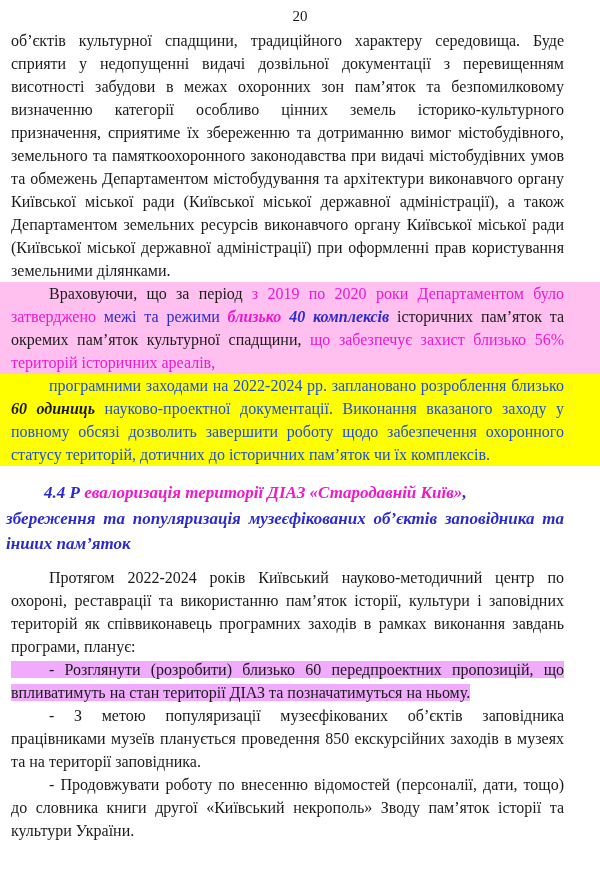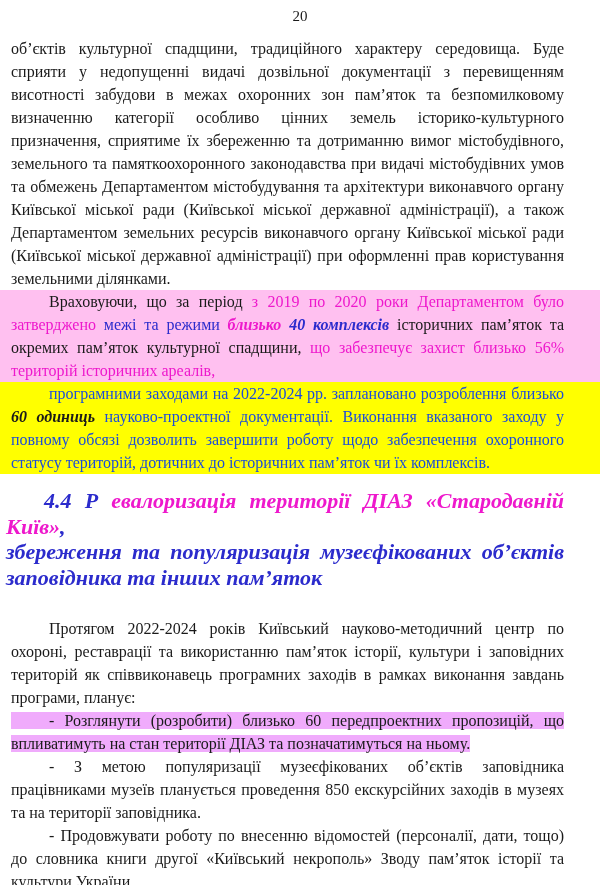--- a/index.html
+++ b/index.html
@@ -3,39 +3,39 @@
 <meta charset="utf-8">
 <style>
   html,body{margin:0;padding:0;}
   body{
     width:600px;height:885px;overflow:hidden;background:#ffffff;
     font-family:"Liberation Serif","DejaVu Serif",serif;
     color:#1a1a1a;
   }
   .page{width:600px;height:885px;position:relative;}
   .pagenum{
-    text-align:center;font-size:15px;line-height:21px;margin:6px 0 10px 0;
+    text-align:center;font-size:15px;line-height:21px;margin:6px 0 2px 0;
   }
   p,h2{margin:0;}
   .txt{
     font-size:16px;line-height:23px;text-align:justify;
     padding-left:11px;padding-right:36px;
   }
   .ind{text-indent:38px;}
   .shade-pink{background:#ffc0f0;}
   .shade-yellow{background:#ffff00;}
   .c-magenta{color:#ee18cc;}
   .c-blue{color:#2b2bcc;}
   .c-red{color:#1d4ed8;}
   .c-black{color:#1a1a1a;}
   .bi{font-weight:bold;font-style:italic;}
   .heading{
-    font-size:22px;line-height:25.5px;font-weight:bold;font-style:italic;
+    font-size:17px;line-height:25.5px;font-weight:bold;font-style:italic;
     text-align:justify;padding-left:6px;padding-right:36px;
-    margin-top:14px;margin-bottom:27px;text-indent:38px;
+    margin-top:14px;margin-bottom:9px;text-indent:38px;
   }
   .hl-pink{background:#f0abfc;}
   .tabspace{display:inline-block;width:38px;height:1px;}
 </style>
 </head>
 <body>
 
 <div class="page">
 
   <div class="pagenum">20</div>

